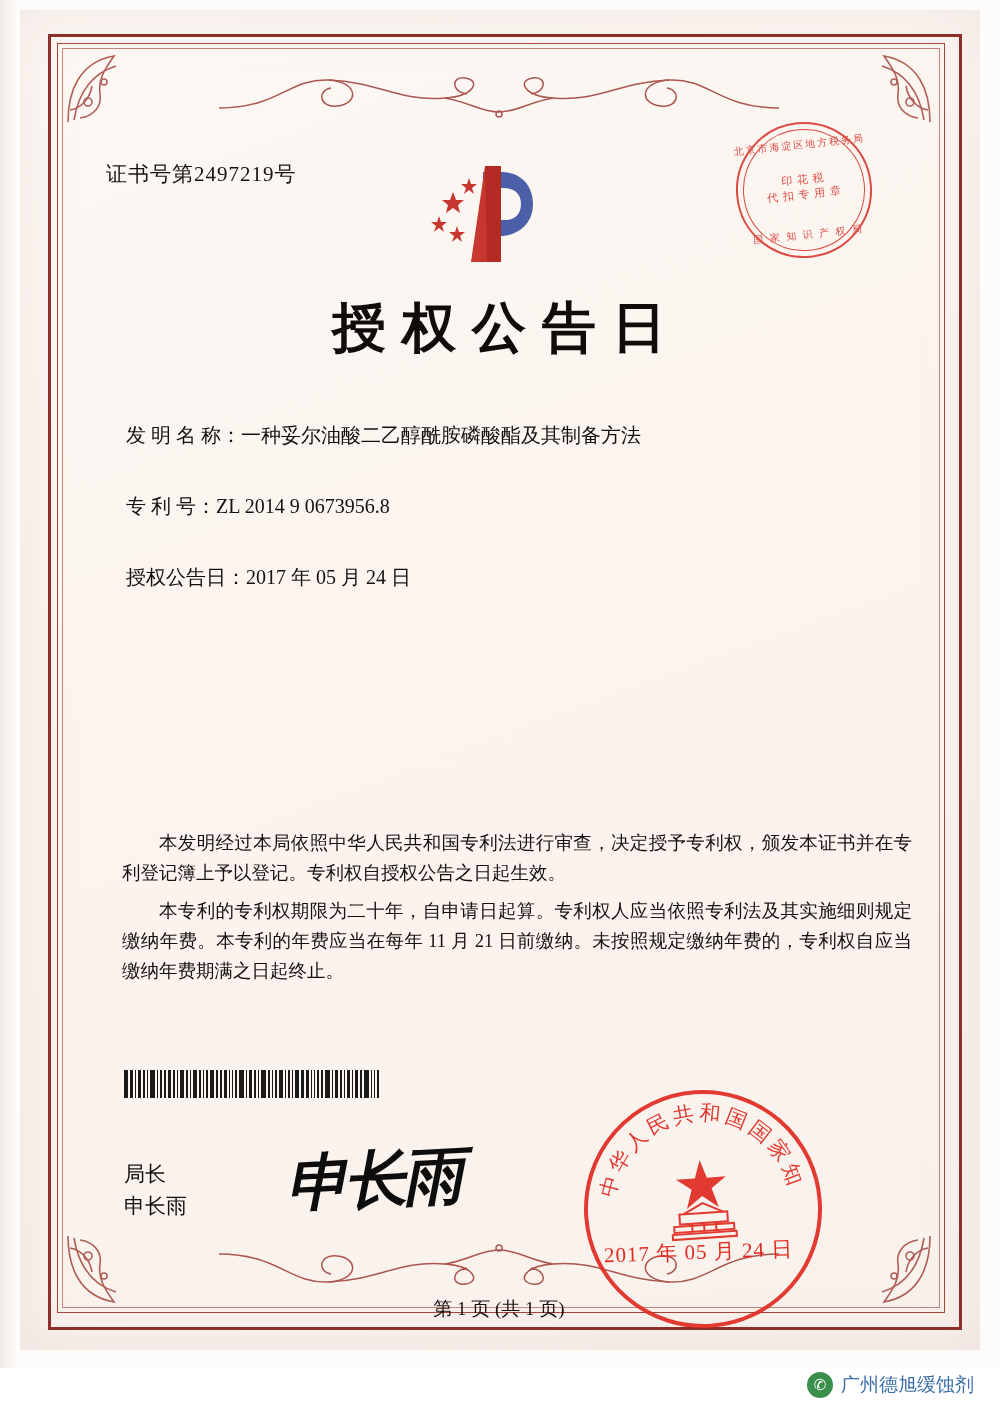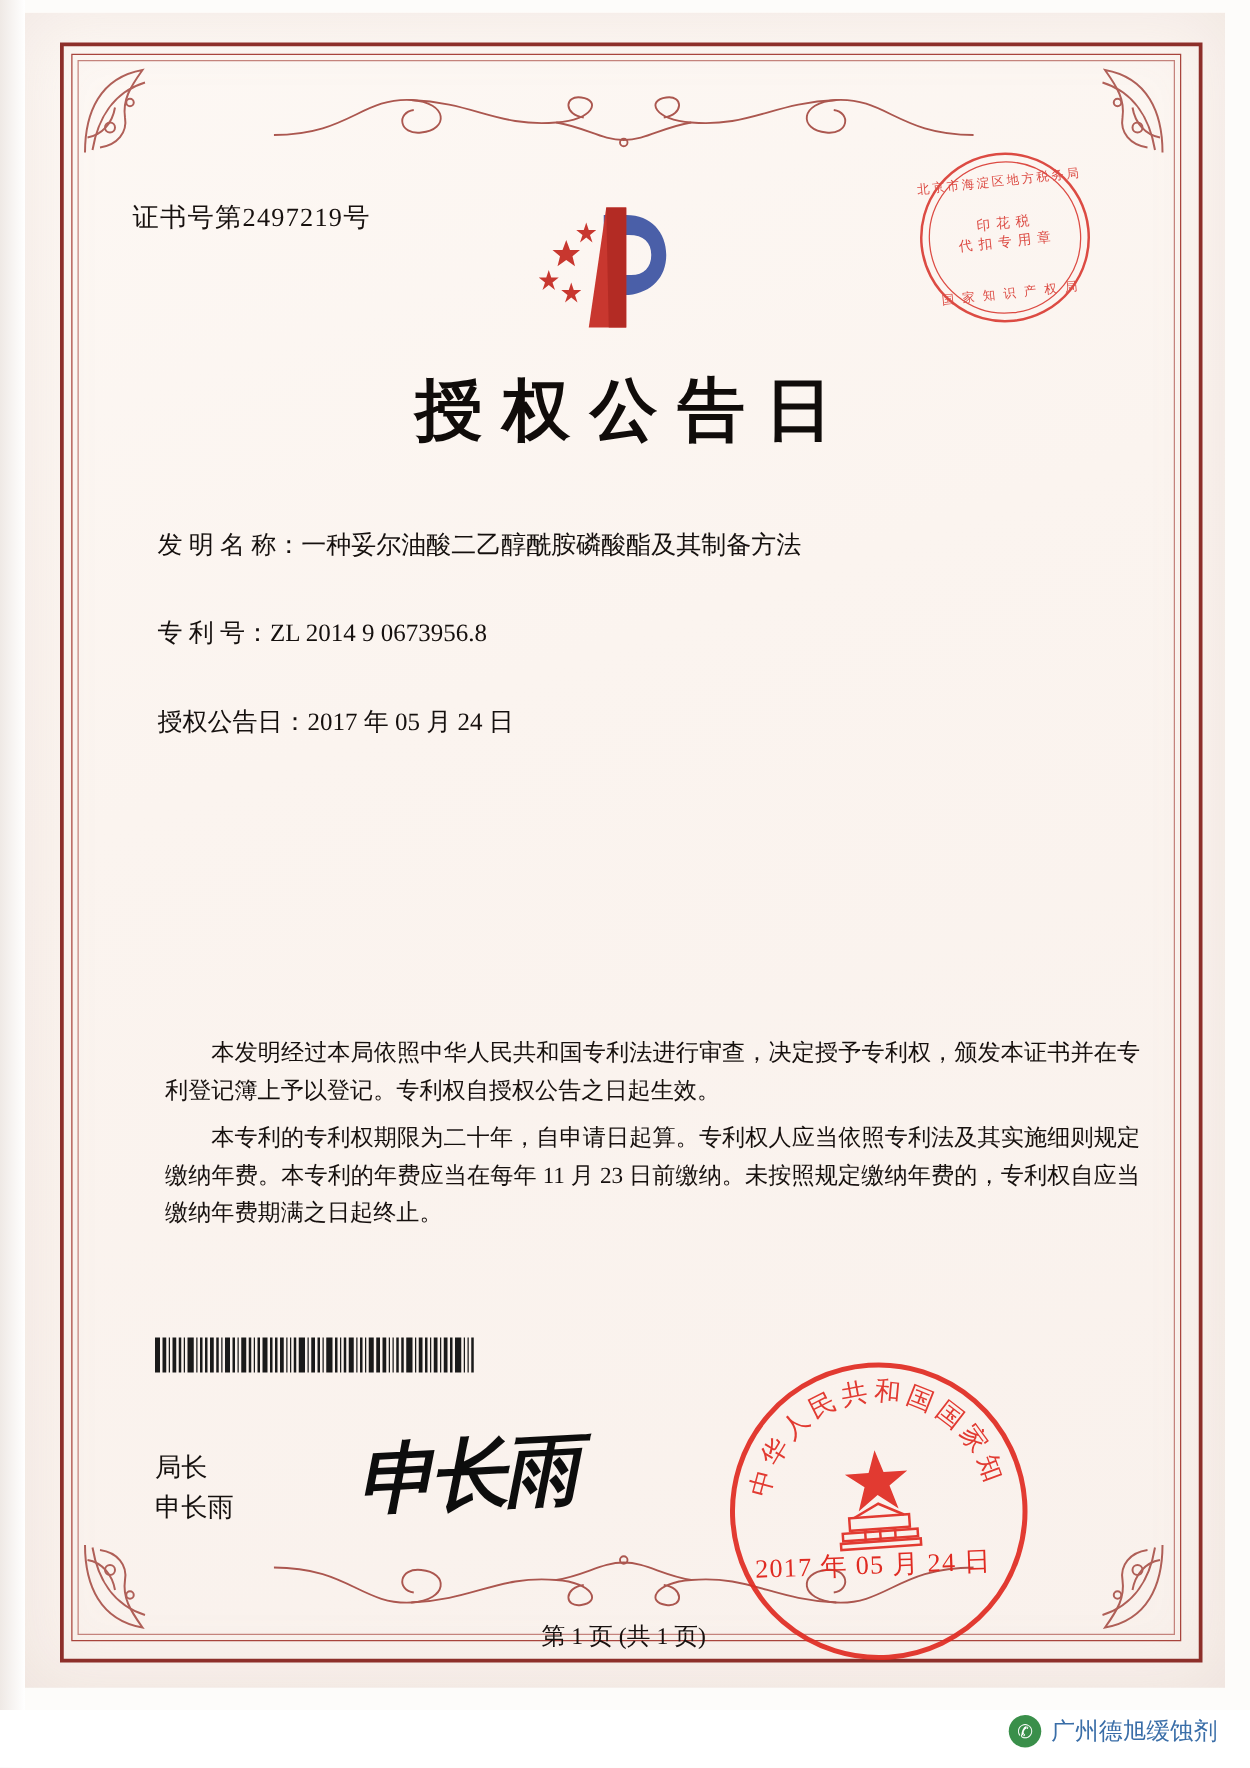--- a/index.html
+++ b/index.html
@@ -176,21 +176,21 @@
   .paragraphs {
     position: absolute;
     left: 104px; top: 818px;
     width: 790px;
     font-size: 18.5px;
     line-height: 30px;
     color: #16100e;
     text-align: justify;
   }
   .paragraphs p {
-    margin: 0 0 8px 10px;
+    margin: 0 0 8px 0;
     text-indent: 2em;
   }
 
   
   .barcode {
     position: absolute;
     left: 106px; top: 1060px;
     width: 270px; height: 28px;
     display: flex;
     align-items: stretch;
@@ -404,21 +404,21 @@
       <div class="field">
         <span class="label">专    利    号：</span><span class="value">ZL 2014 9 0673956.8</span>
       </div>
       <div class="field">
         <span class="label">授权公告日：</span><span class="value">2017 年 05 月 24 日</span>
       </div>
     </div>
 
     <div class="paragraphs">
       <p>本发明经过本局依照中华人民共和国专利法进行审查，决定授予专利权，颁发本证书并在专利登记簿上予以登记。专利权自授权公告之日起生效。</p>
-      <p>本专利的专利权期限为二十年，自申请日起算。专利权人应当依照专利法及其实施细则规定缴纳年费。本专利的年费应当在每年 11 月 23 日前缴纳。未按照规定缴纳年费的，专利权自应当缴纳年费期满之日起终止。</p>
+      <p>本专利的专利权期限为二十年，自申请日起算。专利权人应当依照专利法及其实施细则规定缴纳年费。本专利的年费应当在每年 11 月 21 日前缴纳。未按照规定缴纳年费的，专利权自应当缴纳年费期满之日起终止。</p>
     </div>
 
     <div class="barcode">
         <i style="width: 4.4px;"></i>
         <i style="width: 2.2px;"></i>
         <i style="width: 1.1px;"></i>
         <i style="width: 3.3px;"></i>
         <i style="width: 2.2px;"></i>
         <i style="width: 1.1px;"></i>
         <i style="width: 4.4px;"></i>

